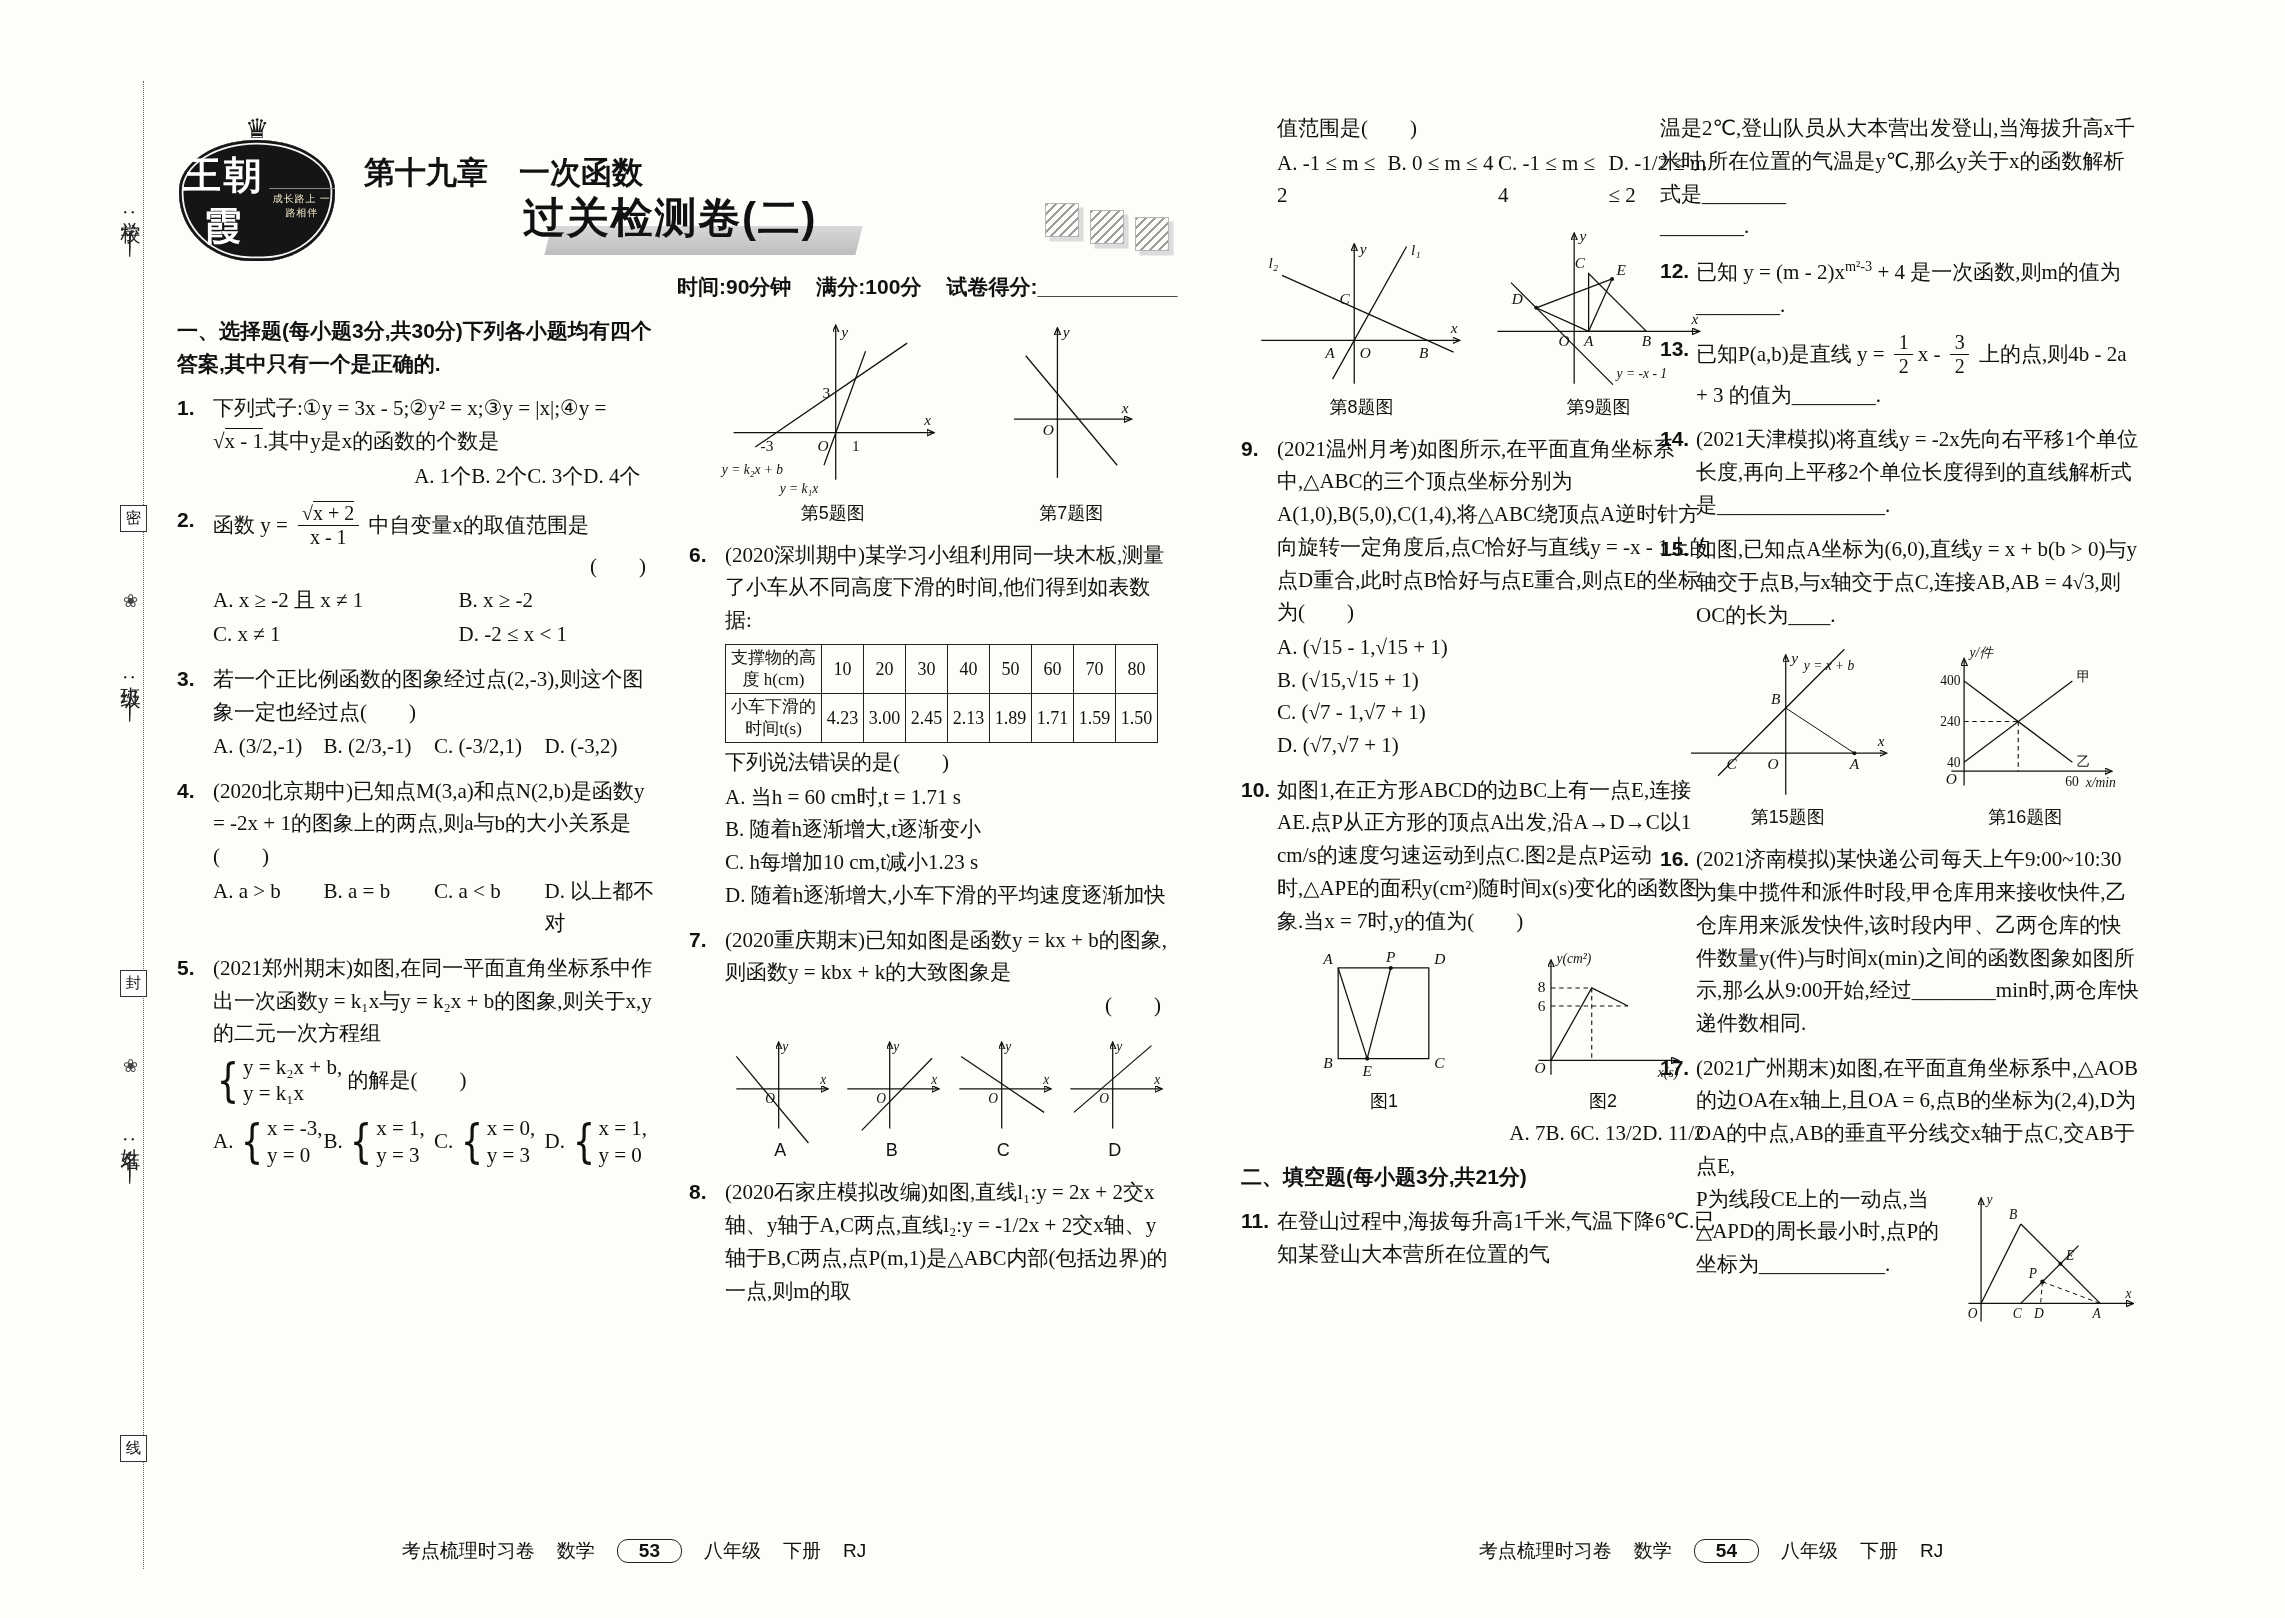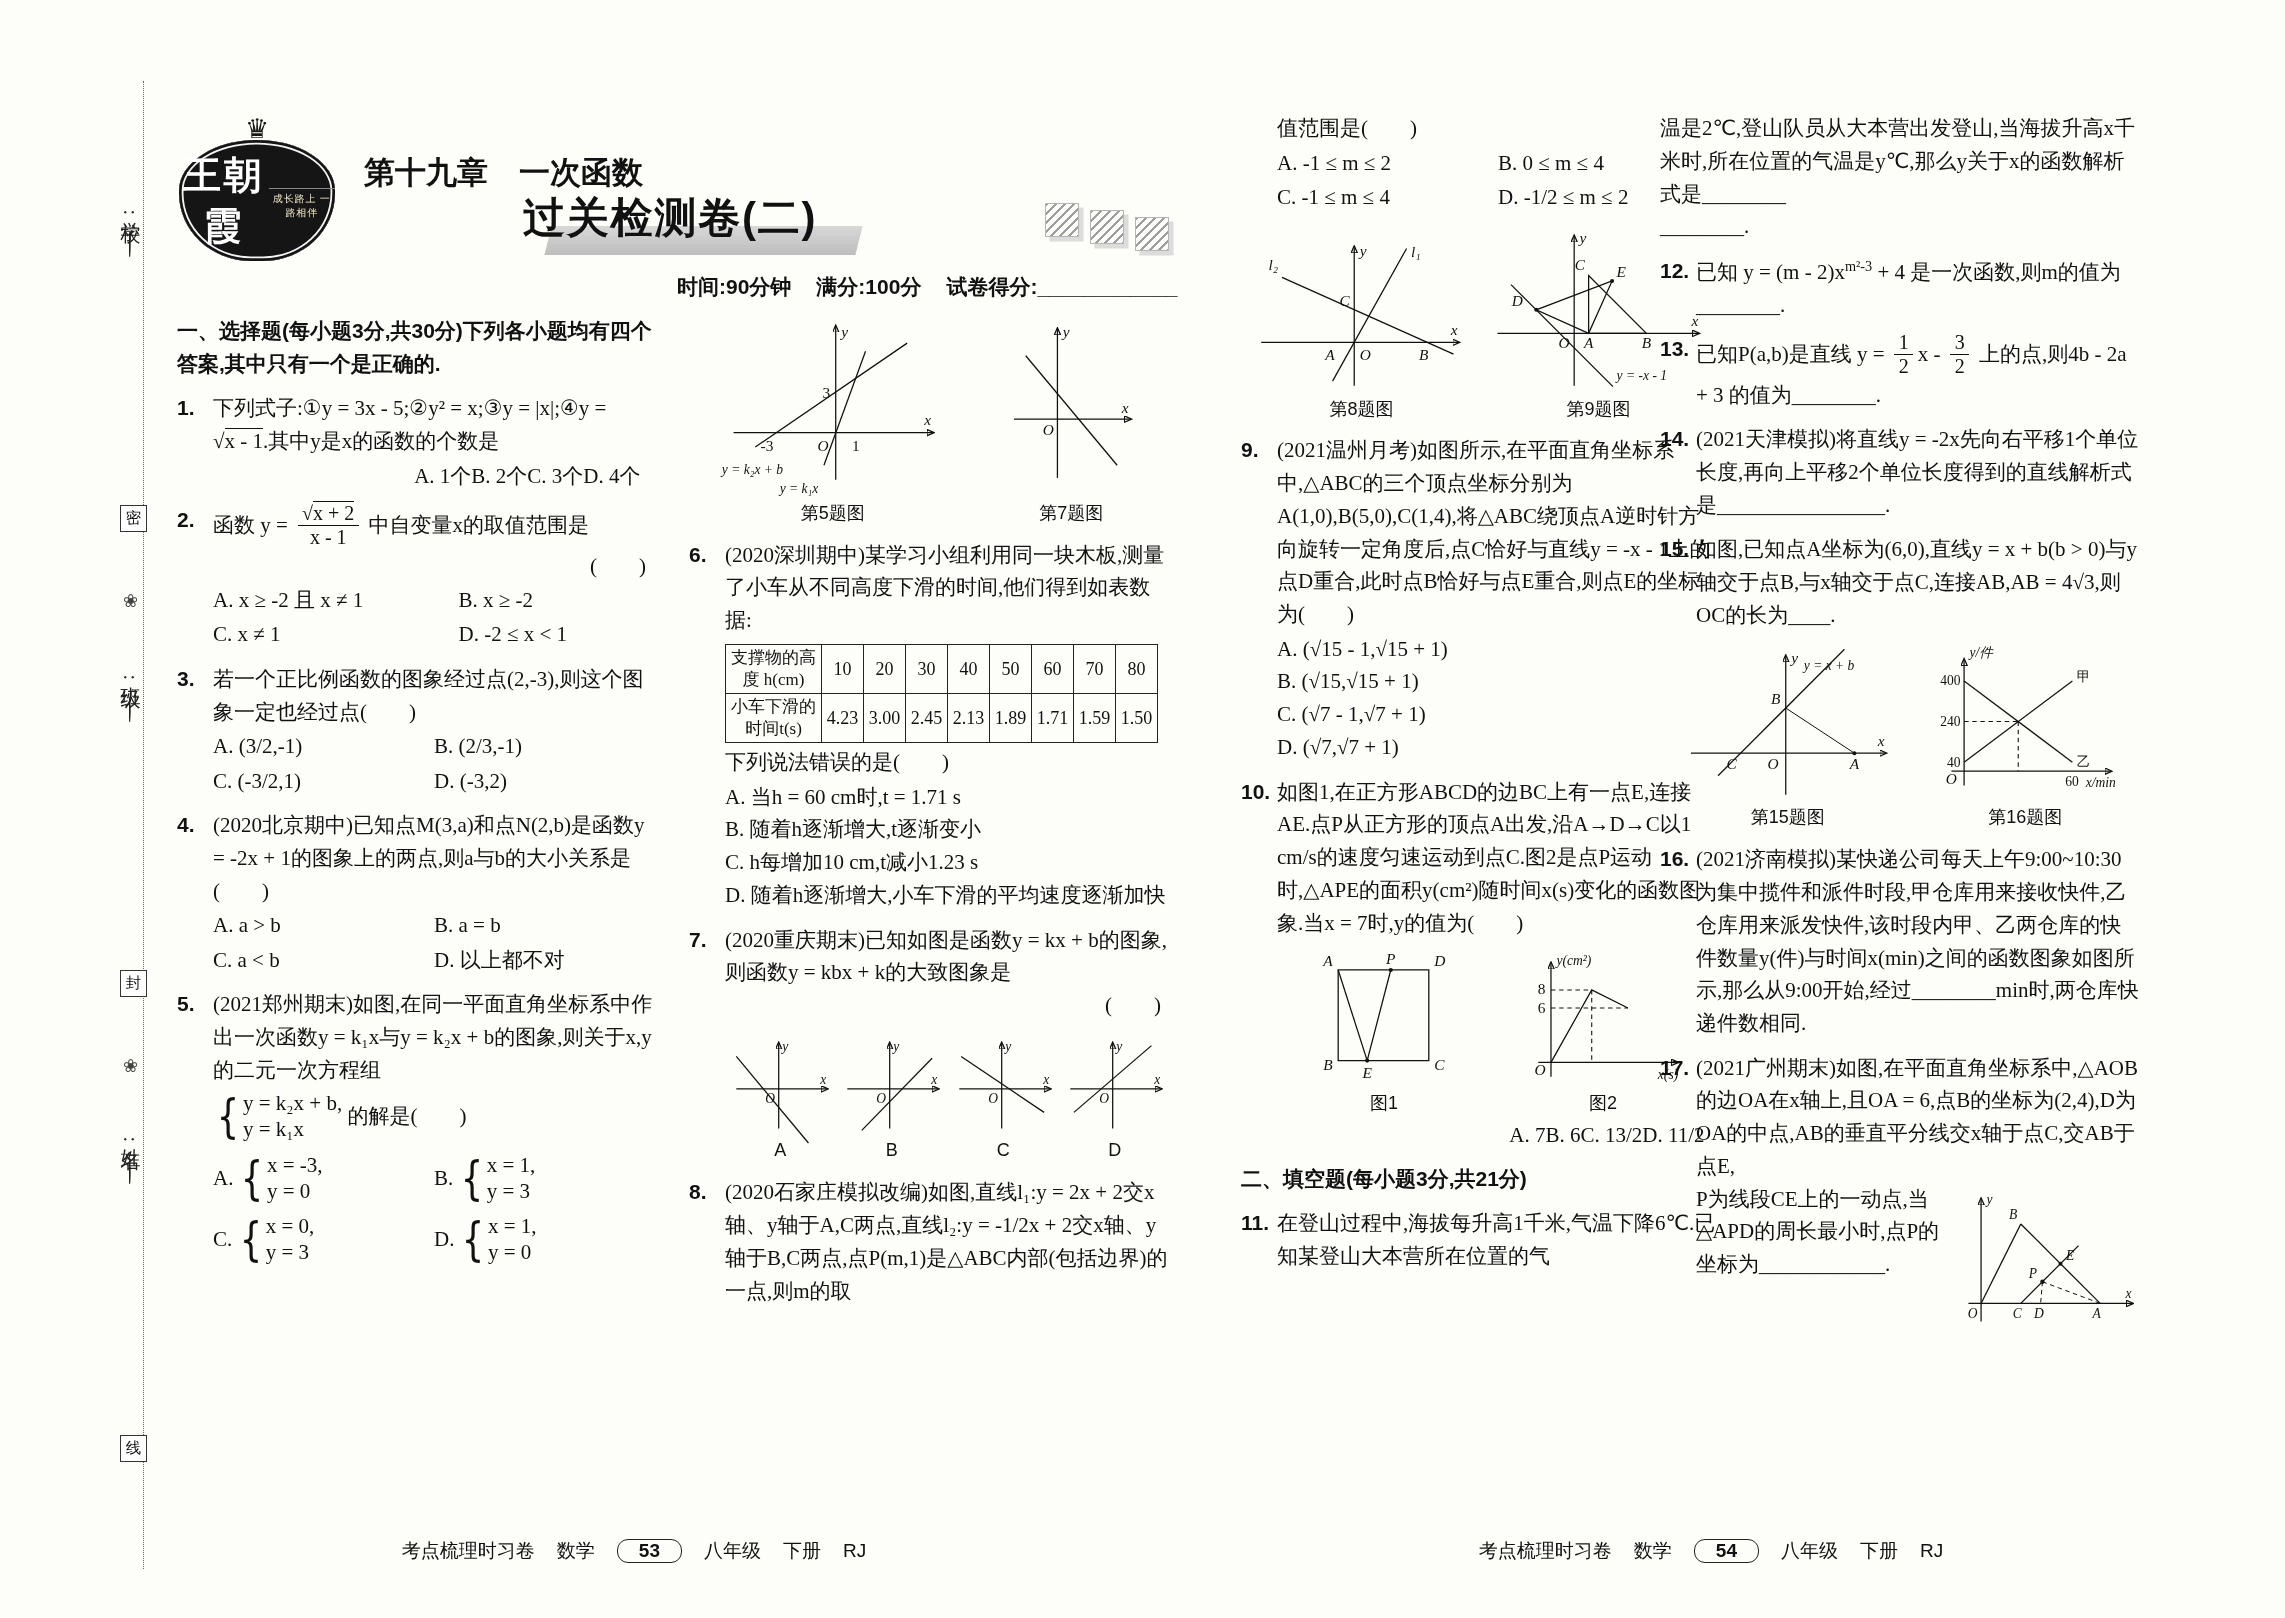--- a/index.html
+++ b/index.html
@@ -32,21 +32,21 @@
 .c3{left:1241px;top:112px;width:478px;}
 .c4{left:1660px;top:112px;width:479px;}
 
 .q{position:relative;padding-left:36px;margin-top:11.8px;}
 .q.noind{padding-left:0;}
 .qn{position:absolute;left:0;top:0;font-weight:700;font-family:"Liberation Sans","DejaVu Sans",sans-serif;}
 .sect{margin-top:11px;}
 .r{text-align:right;padding-right:9px;}
 .opts{margin-top:1.8px;}
 .g2{display:grid;grid-template-columns:1.25fr 1fr;row-gap:1px;}
-.g2e{display:grid;grid-template-columns:1fr 1fr;row-gap:1.8px;}
+.g2e{display:grid;grid-template-columns:1fr 1fr 1fr 1fr;row-gap:1.8px;}
 .row4{display:flex;justify-content:flex-end;padding-right:14.5px;}
 .o1{padding-left:31px;text-indent:-31px;}
 
 
 .fr{display:inline-flex;flex-direction:column;text-align:center;vertical-align:middle;line-height:1.12;margin:0 4.5px;position:relative;top:-1.8px;font-size:20px;}
 .fr .n{border-bottom:1.4px solid #111;padding:0 4.5px;}
 .sq{white-space:nowrap;}
 .vin{border-top:1.4px solid #111;}
 .sys{display:inline-flex;align-items:center;vertical-align:middle;}
 .sys .br{font-size:47px;line-height:.9;transform:scaleX(.75);font-family:"DejaVu Sans",sans-serif;font-weight:400;}

